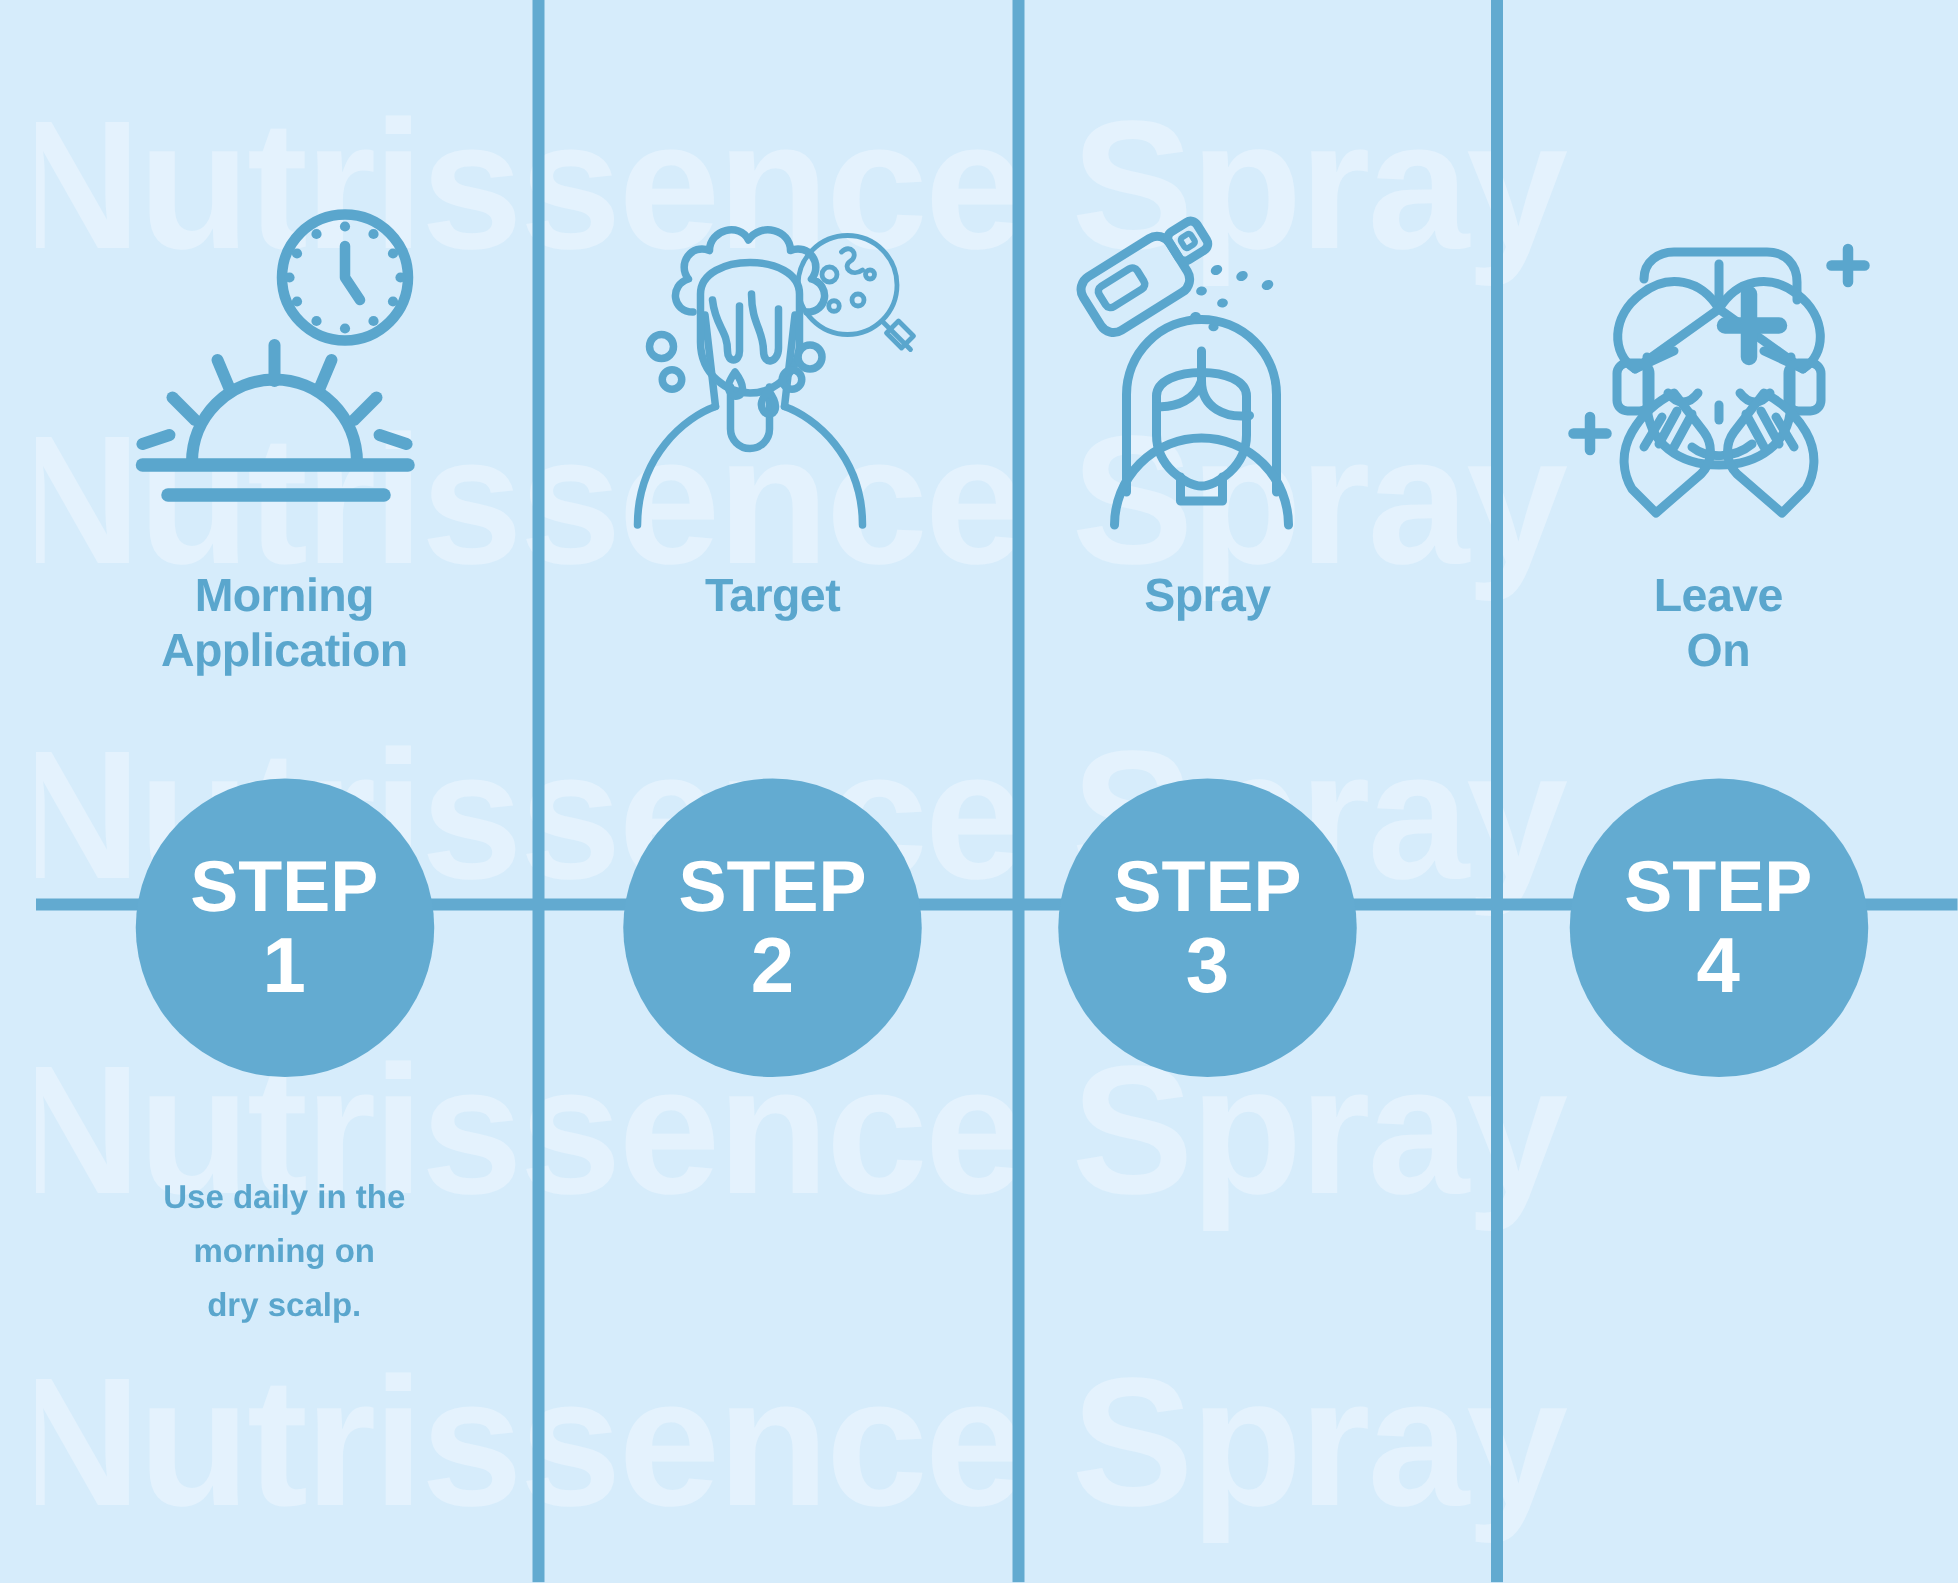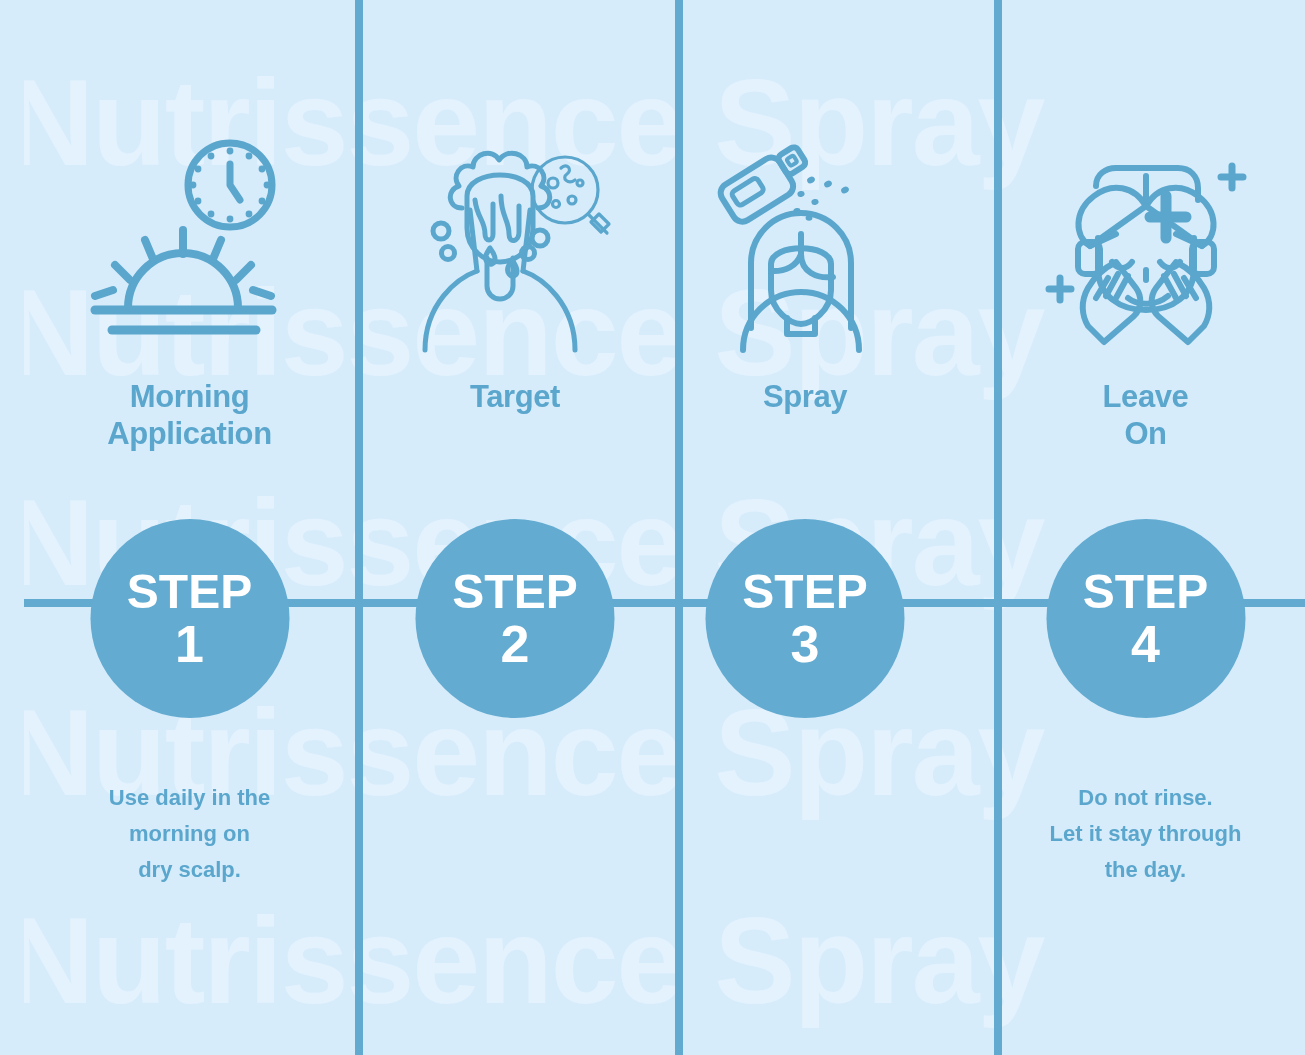--- a/index.html
+++ b/index.html
@@ -337,19 +337,16 @@
           <path d="M194 28 L194 50 M183 39 L205 39" stroke-width="7"></path>
           <path d="M22 140 L22 162 M11 151 L33 151" stroke-width="7"></path>
         </svg>
       </div>
       <div class="step-title">Leave
 On</div>
       <div class="circle">
         <span class="kw">STEP</span>
         <span class="num">4</span>
       </div>
-      <div class="desc">Do not rinse.
-Let it stay through
-the day.</div>
     </div>
   </div>
 
 </div>
 
 </body></html>

